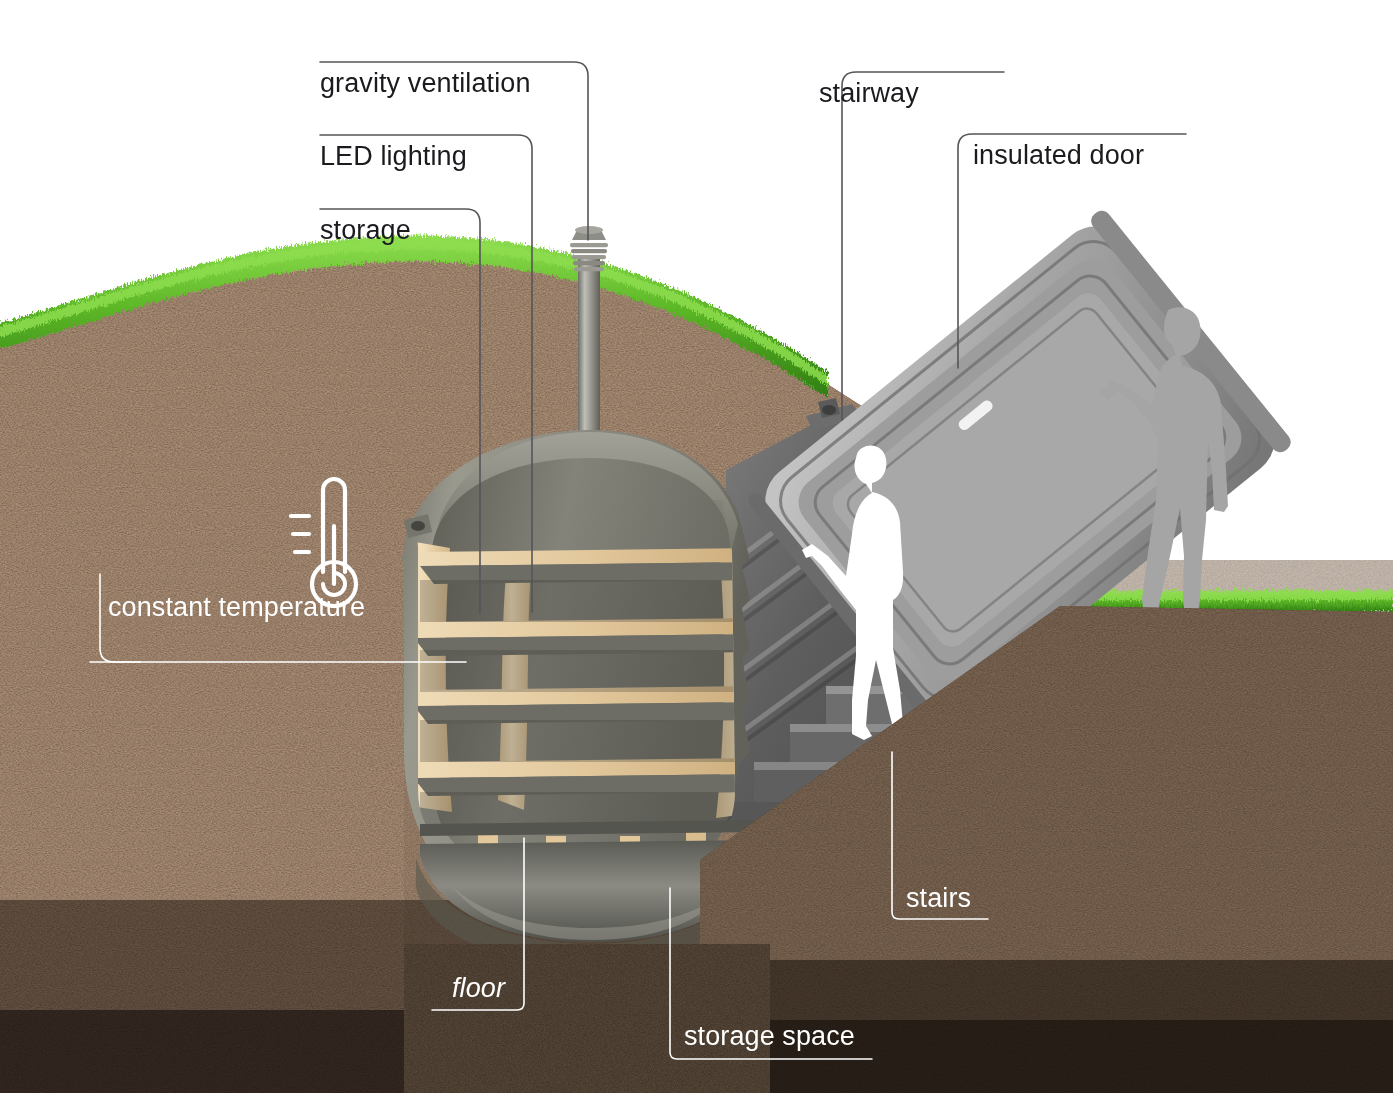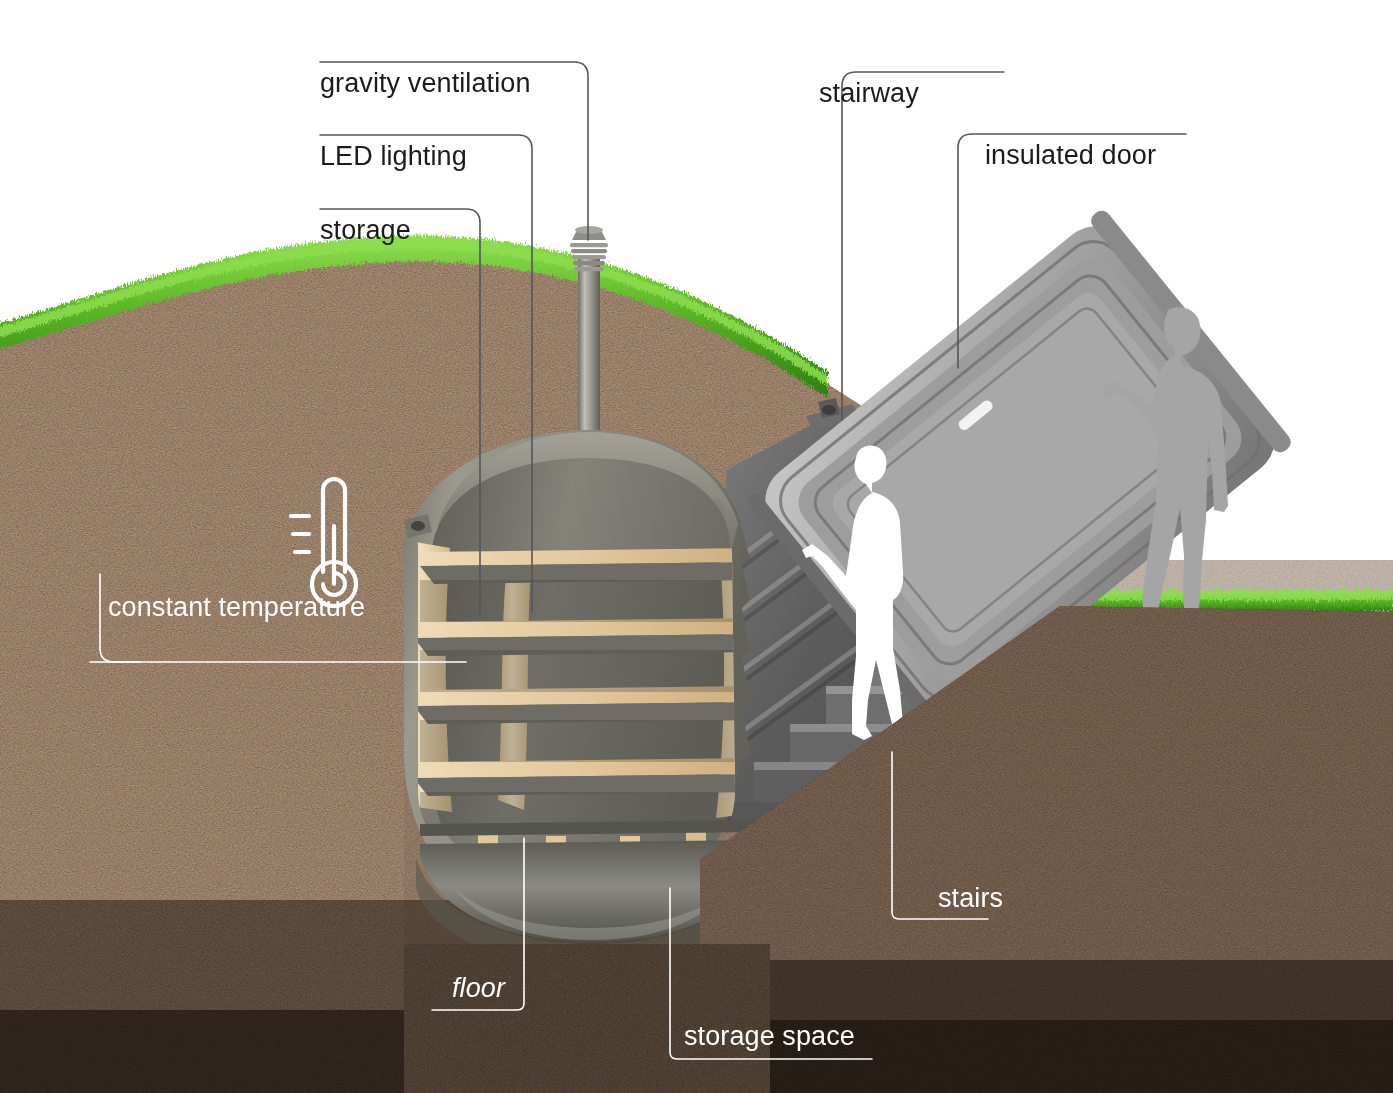--- a/index.html
+++ b/index.html
@@ -28,25 +28,25 @@
     white-space: nowrap;
     line-height: 1.18;
   }
   .callout-label.dark { color: #1b1b1f; }
   .callout-label.light { color: #ffffff; }
 
   .lbl-gravity        { left: 320px; top: 68px; }
   .lbl-led            { left: 320px; top: 141px; }
   .lbl-shelves        { left: 320px; top: 215px; }
   .lbl-stairway       { left: 819px; top: 78px; }
-  .lbl-door           { left: 973px; top: 140px; margin-left: 12px; }
+  .lbl-door           { left: 973px; top: 140px; }
   .lbl-temp           { left: 108px; top: 592px; white-space: normal; width: 260px; }
   .lbl-floor          { left: 452px; top: 973px; font-style: italic; }
   .lbl-storage        { left: 684px; top: 1021px; text-align: right; }
-  .lbl-stairs         { left: 938px; top: 883px; }
+  .lbl-stairs         { left: 906px; top: 883px; }
 
   
   #leaders { position: absolute; left: 0; top: 0; width: 1393px; height: 1093px; pointer-events: none; }
 </style>
 </head>
 <body>
 
 <div id="stage">
 
   <svg id="scene" viewBox="0 0 1393 1093" xmlns="http://www.w3.org/2000/svg">

